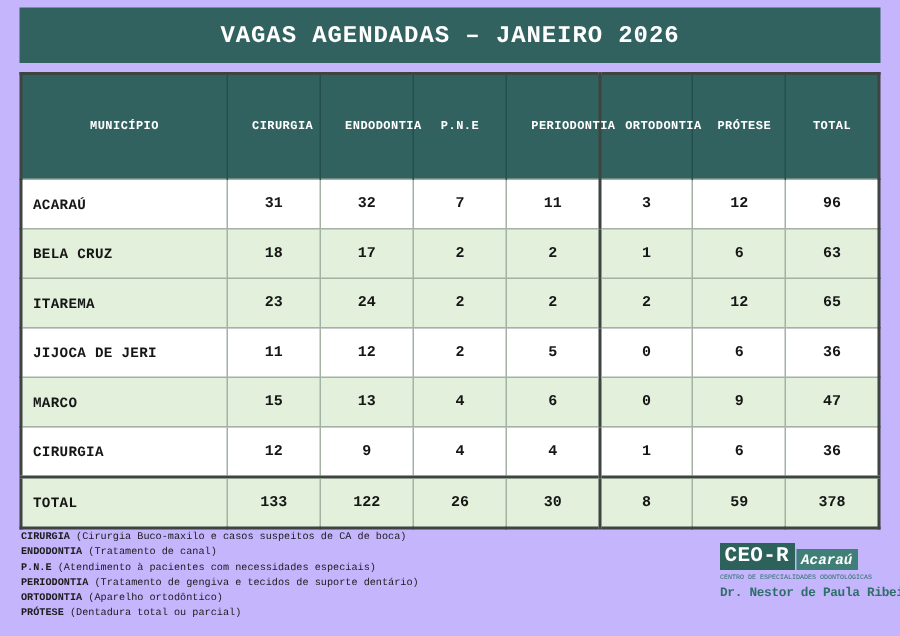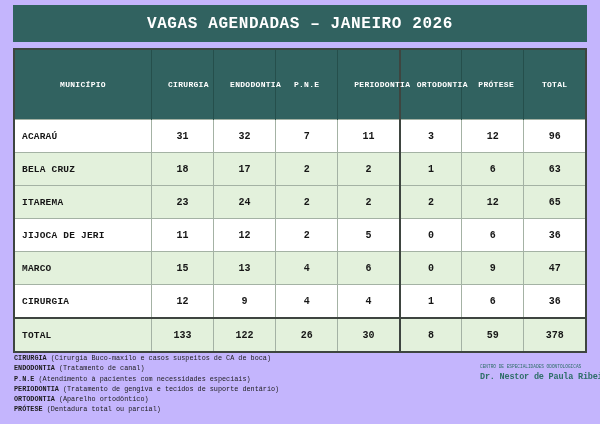--- a/index.html
+++ b/index.html
@@ -162,17 +162,21 @@
   <div class="legend">
       <div class="legend-line"><span class="legend-term">CIRURGIA </span><span class="legend-desc">(Cirurgia Buco-maxilo e casos suspeitos de CA de boca)</span></div>
       <div class="legend-line"><span class="legend-term">ENDODONTIA </span><span class="legend-desc">(Tratamento de canal)</span></div>
       <div class="legend-line"><span class="legend-term">P.N.E </span><span class="legend-desc">(Atendimento à pacientes com necessidades especiais)</span></div>
       <div class="legend-line"><span class="legend-term">PERIODONTIA </span><span class="legend-desc">(Tratamento de gengiva e tecidos de suporte dentário)</span></div>
       <div class="legend-line"><span class="legend-term">ORTODONTIA </span><span class="legend-desc">(Aparelho ortodôntico)</span></div>
       <div class="legend-line"><span class="legend-term">PRÓTESE </span><span class="legend-desc">(Dentadura total ou parcial)</span></div>
     </div>
 
   <div class="logo">
+    <div class="logo-top">
+      <span class="logo-acronym">CEO-R</span>
+      <span class="logo-city">Acaraú</span>
+    </div>
     <div class="logo-subtitle">CENTRO DE ESPECIALIDADES ODONTOLÓGICAS</div>
     <div class="logo-name">Dr. Nestor de Paula Ribeiro Pessoa</div>
   </div>
 
 </div>
 
 </body></html>

